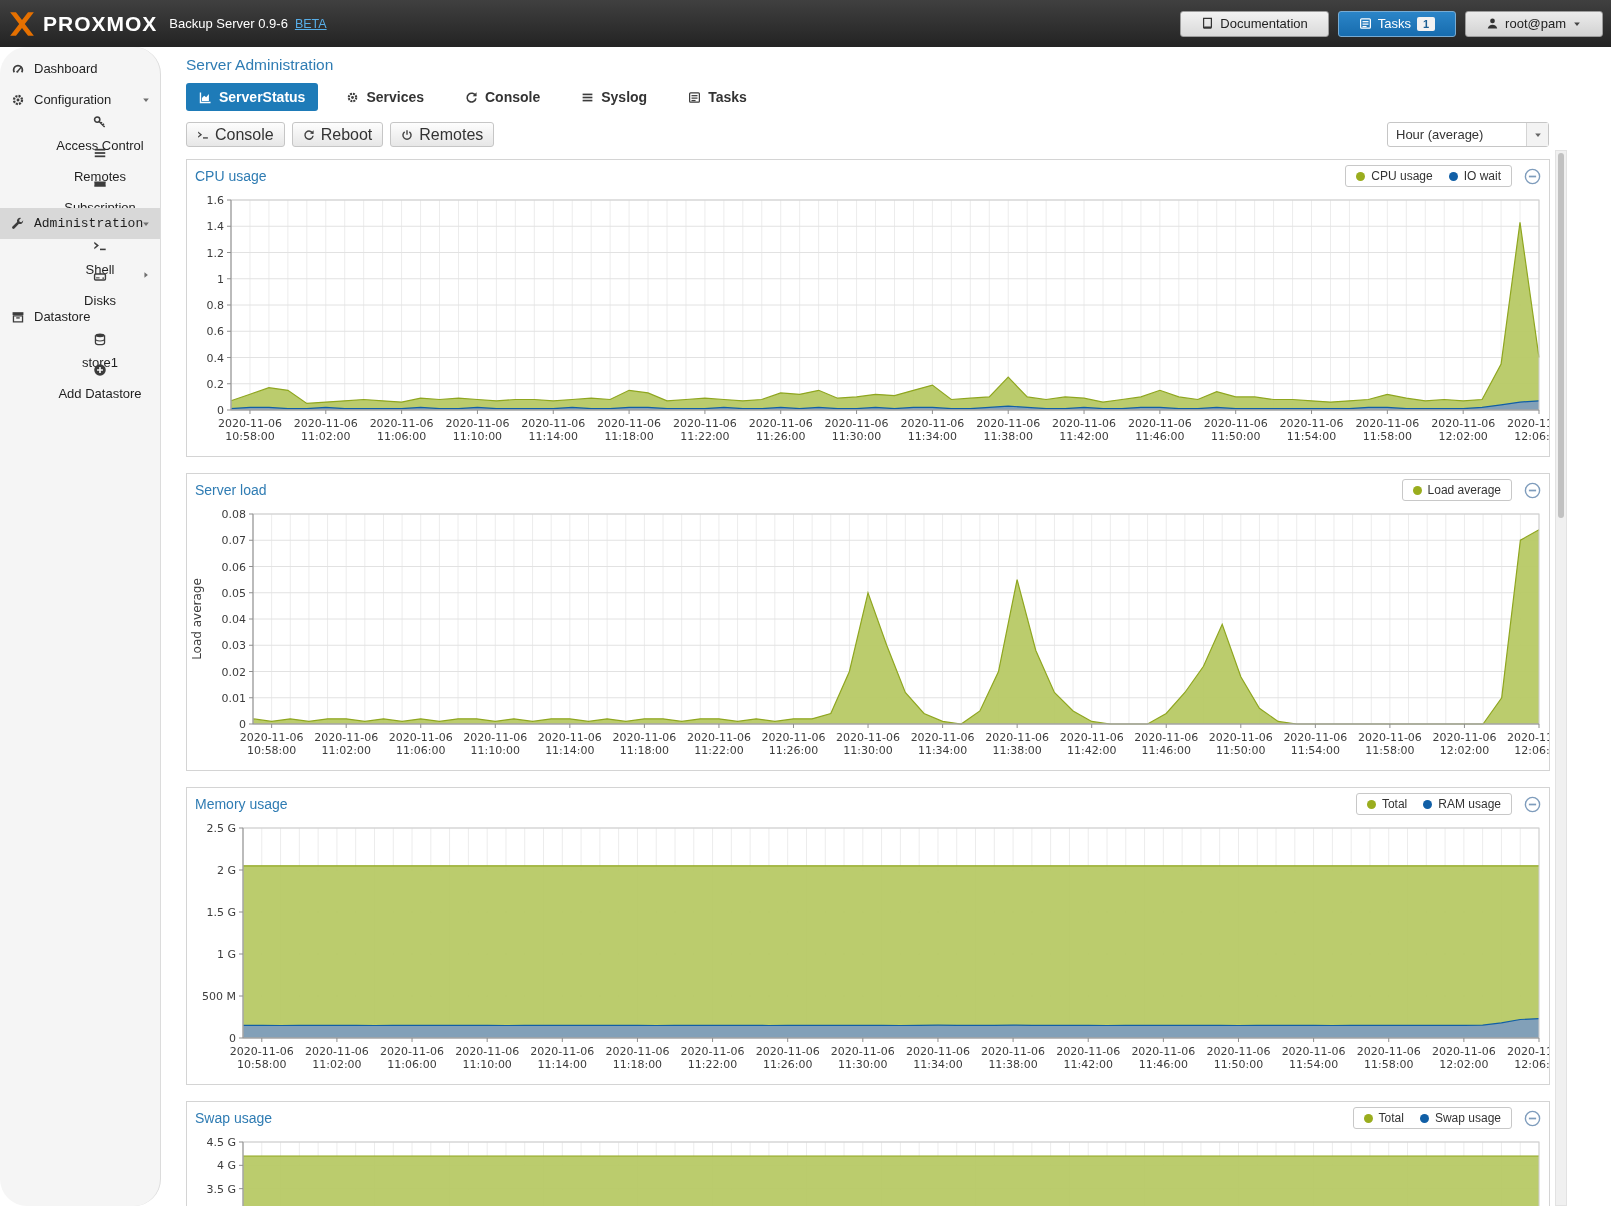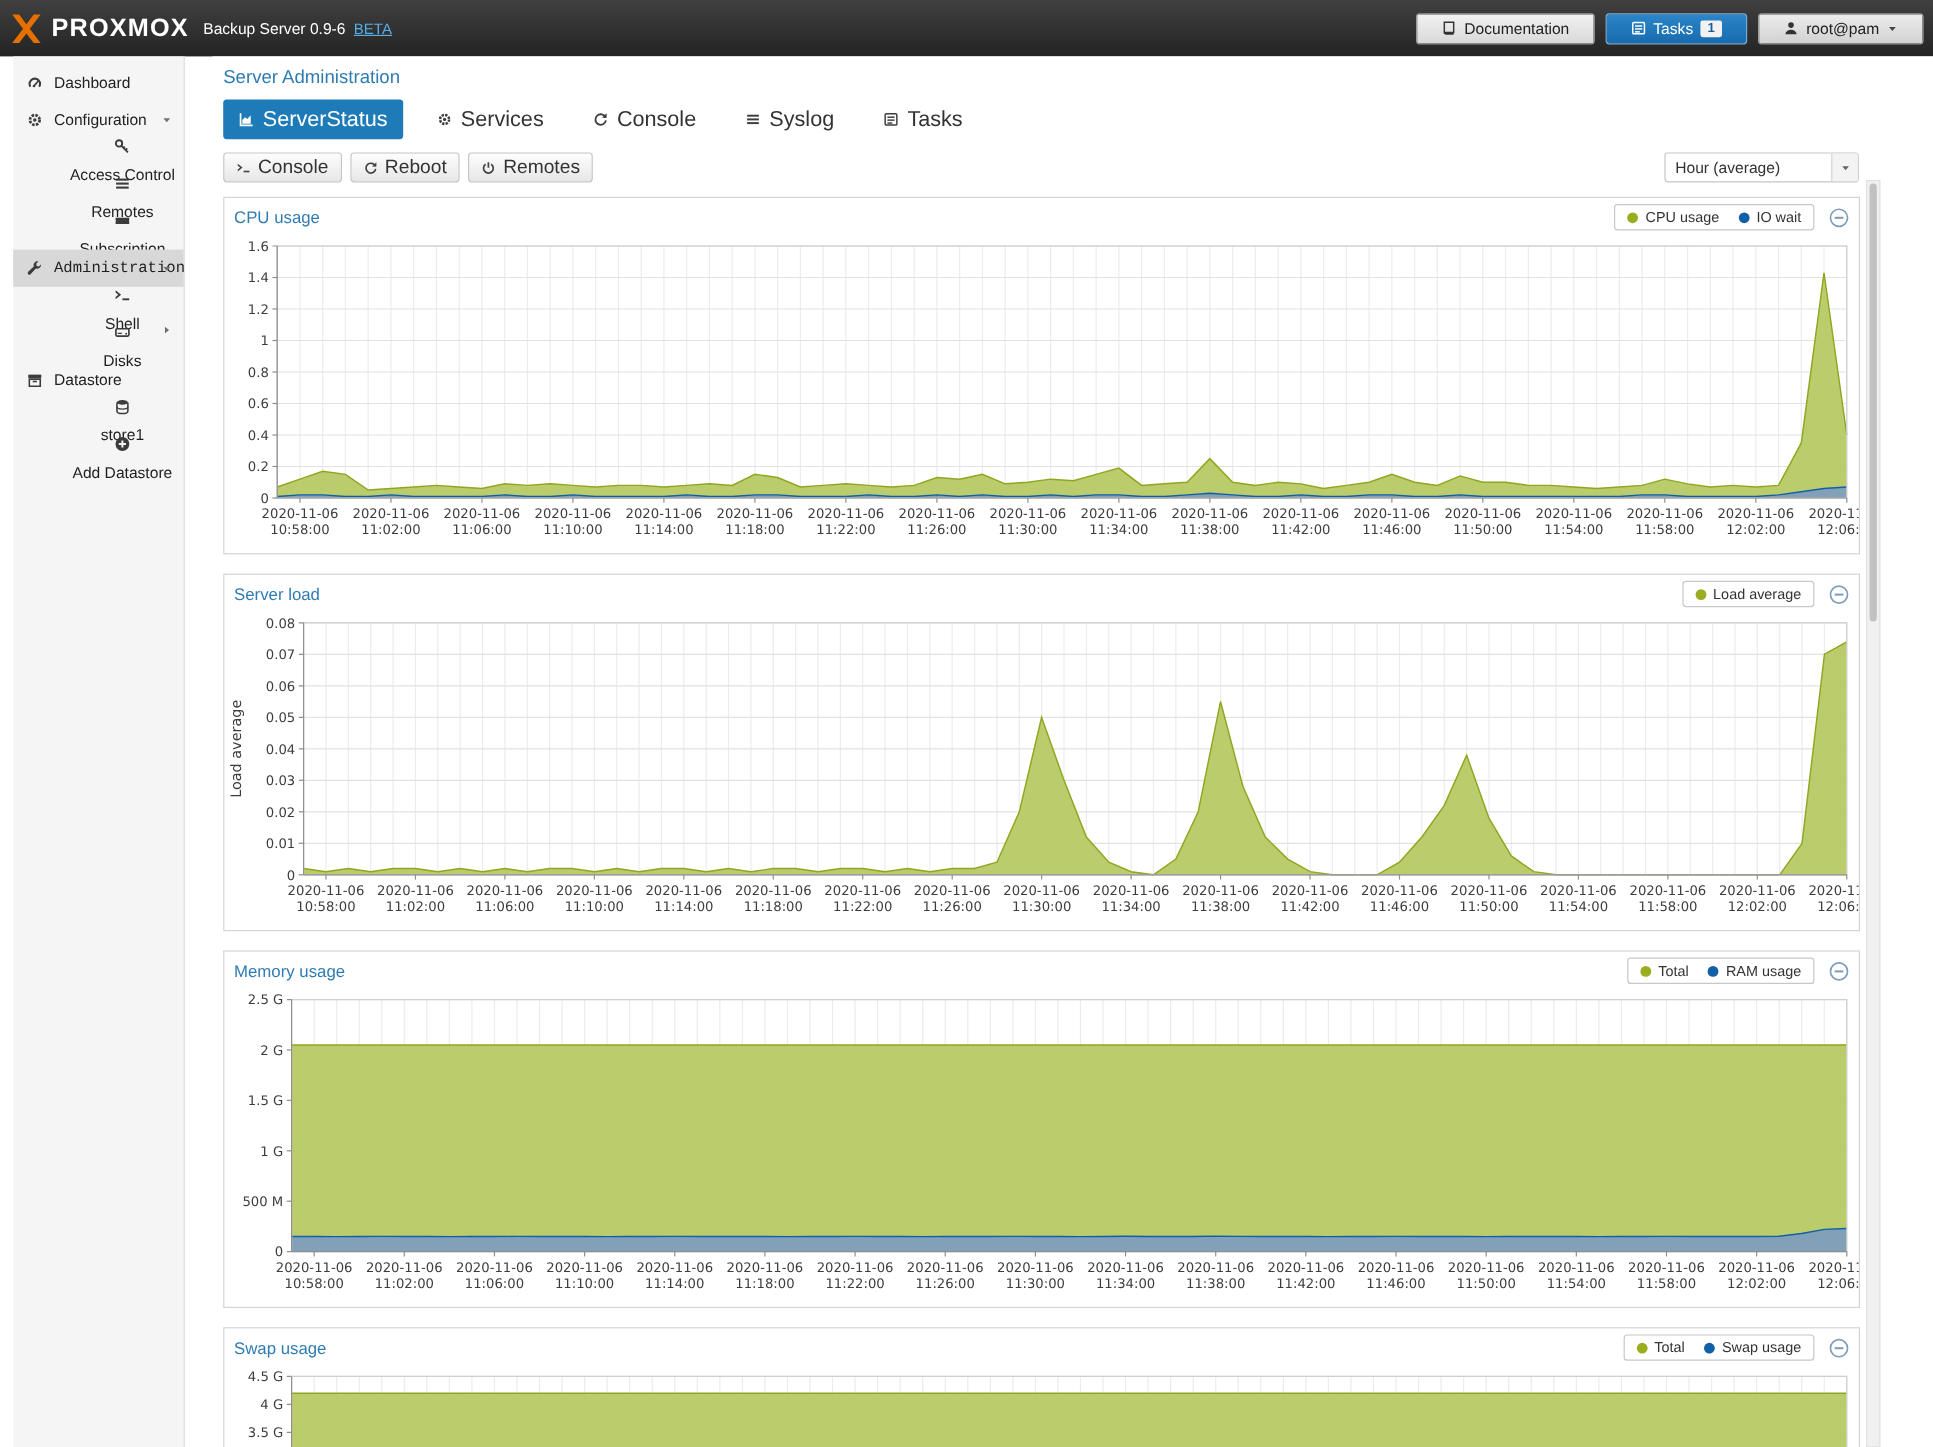--- a/index.html
+++ b/index.html
@@ -19,32 +19,32 @@
   .header-actions { margin-left:auto; display:flex; align-items:center; gap:9px; }
   .hbtn { display:inline-flex; align-items:center; gap:6px; height:26px; padding:0 20px; border-radius:3px; border:1px solid #9c9c9c; background:linear-gradient(#f2f2f2,#d9d9d9); color:#222; font-size:13px; font-family:inherit; cursor:pointer; }
   .hbtn .icon { width:13px; height:13px; color:#333; }
   .hbtn.tasks { background:linear-gradient(#2b85c8,#176cae); border-color:#77abd3; color:#fff; }
   .hbtn.tasks .icon { color:#fff; }
   .badge { background:#f2f2f2; color:#1a5f94; border-radius:2px; font-size:11px; padding:1px 6px; font-weight:bold; }
   .hbtn .caret { width:10px; height:10px; color:#444; }
   .hbtn.user { background:linear-gradient(#ececec,#d2d2d2); }
 
   
-  .sidebar { position:absolute; top:47px; left:11px; width:143px; bottom:0; background:#f5f5f5; border-right:1px solid #dcdcdc; padding-top:6px; }
+  .sidebar { position:absolute; top:47px; left:0; width:161px; bottom:0; background:#f5f5f5; border-right:1px solid #dcdcdc; padding-top:6px;border-radius:27px; }
   .side-item { position:relative; height:31px; display:flex; align-items:center; gap:9px; padding-left:11px; color:#1f1f1f; cursor:pointer; }
   .side-item.lvl1 { padding-left:40px;flex-direction:column; }
   .side-item.selected { background:#d8d8d8;font-family:Liberation Mono, monospace; }
   .side-item .icon { color:#3c3c3c; }
   .side-item .expand { position:absolute; right:9px; width:10px; height:10px; color:#6f6f6f; }
 
   
   .content { position:absolute; left:177px; top:47px; right:0; bottom:0; background:#fff; overflow:hidden; }
   .page-title { color:#2f7cb3; font-size:15.5px; margin:9px 0 4px 9px; }
   .tabbar { display:flex; align-items:center; gap:15px; padding:5px 0 5px 9px; }
-  .tab { display:inline-flex; align-items:center; gap:7px; padding:6px 13px; border-radius:3px; color:#333; cursor:pointer; font-size:18px; }
+  .tab { display:inline-flex; align-items:center; gap:7px; padding:6px 13px; border-radius:3px; color:#333; cursor:pointer; font-size:14px;font-weight:bold; }
   .tab .icon { width:13px; height:13px; color:#3c3c3c; }
   .tab.active { background:#1e7bb8; color:#fff; }
   .tab.active .icon { color:#fff; }
   .toolbar { display:flex; align-items:center; gap:7px; margin:6px 62px 0 9px; }
   .tbtn { display:inline-flex; align-items:center; gap:6px; height:25px; padding:0 10px; border:1px solid #c6c6c6; border-radius:3px; background:linear-gradient(#fdfdfd,#e7e7e7); color:#333; font-size:16px; font-family:inherit; cursor:pointer; }
   .tbtn .icon { width:12px; height:12px; color:#444; }
   .combo { margin-left:auto; width:162px; height:25px; border:1px solid #c6c6c6; border-radius:3px; background:#fff; display:flex; align-items:stretch; cursor:pointer;justify-content:flex-end; }
   .combo-text { flex:1; padding:4px 8px; font-size:13px; color:#333; white-space:nowrap; overflow:hidden; }
   .combo-trigger { width:22px; border-left:1px solid #d4d4d4; background:#f3f3f3; display:flex; align-items:center; justify-content:center; }
   .combo-trigger .icon { width:10px; height:10px; color:#666; }

